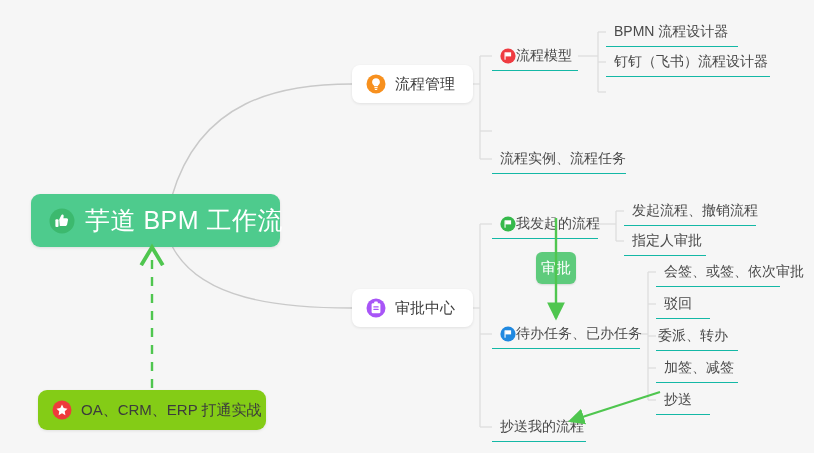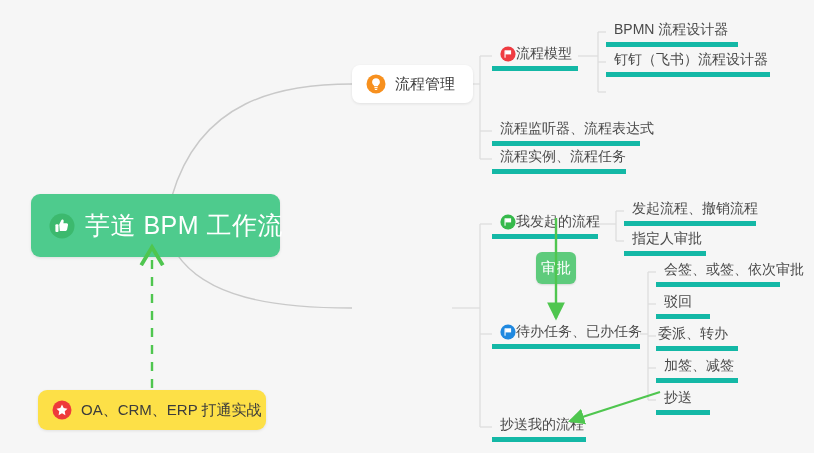--- a/index.html
+++ b/index.html
@@ -15,21 +15,21 @@
   
   .edges{position:absolute;left:0;top:0;width:814px;height:453px;pointer-events:none;}
   .edges.under{z-index:1;}
   .edges.over{z-index:6;}
 
   
   .node{position:absolute;z-index:4;display:flex;align-items:center;white-space:nowrap;}
 
   
   .root{
-    left:31px;top:194px;width:249px;height:63px;
+    left:31px;top:194px;width:249px;height:53px;
     background:#4ecb8d;border-radius:9px;
     box-shadow:0 1px 3px rgba(0,0,0,.10);
     padding:0 0 0 18px;box-sizing:border-box;
     z-index:5;
   }
   .root .label{color:#ffffff;font-size:25px;letter-spacing:.5px;margin-left:10px;}
 
   
   .pill{
     background:#ffffff;border-radius:8px;height:38px;
@@ -37,40 +37,40 @@
     padding:0 18px 0 14px;box-sizing:border-box;
   }
   .pill .label{color:#3c3c3c;font-size:15px;margin-left:9px;}
 
   #n-liucheng-guanli{left:352px;top:65px;}
   #n-shenpi-zhongxin{left:352px;top:289px;}
 
   
   .leaf{
     background:transparent;height:29px;
-    border-bottom:5px solid #14b8a6;
+    border-bottom:1px solid #14b8a6;
     padding:0 10px 0 8px;box-sizing:border-box;
     align-items:center;
   }
   .leaf .label{color:#4a4a4a;font-size:14px;}
   .leaf .label.ic{margin-left:0;}
 
   
   .greenbox{
     left:536px;top:252px;width:40px;height:32px;
     background:#5ecb7c;border-radius:6px;
     justify-content:center;z-index:5;
     box-shadow:0 1px 2px rgba(0,0,0,.12);
   }
   .greenbox .label{color:#ffffff;font-size:15px;}
 
   
   .card{
     left:38px;top:390px;width:228px;height:40px;
-    background:#fde047;border-radius:9px;
+    background:#84cc16;border-radius:9px;
     box-shadow:0 1px 3px rgba(0,0,0,.09);
     padding:0 14px;box-sizing:border-box;
     z-index:5;
   }
   .card .label{color:#3c3c3c;font-size:15px;margin-left:9px;}
 
   
   .icon{display:inline-flex;align-items:center;justify-content:center;flex:none;}
   .icon svg{display:block;}
 </style>
@@ -157,27 +157,36 @@
     <span class="label ic">流程模型</span>
   </div>
 
   <div class="node leaf" style="left:606px;top:18px;width:132px;">
     <span class="label">BPMN 流程设计器</span>
   </div>
   <div class="node leaf" style="left:606px;top:48px;width:164px;">
     <span class="label">钉钉（飞书）流程设计器</span>
   </div>
 
-  <div class="node leaf" style="left:492px;top:117px;width:148px;">
-    <span class="label">流程监听器、流程表达式</span>
-  </div>
   <div class="node leaf" style="left:492px;top:145px;width:134px;">
     <span class="label">流程实例、流程任务</span>
   </div>
 
+  <div class="node pill" id="n-shenpi-zhongxin">
+    <span class="icon">
+      <svg width="20" height="20" viewBox="0 0 20 20">
+        <circle cx="10" cy="10" r="9.5" fill="#a855f7"></circle>
+        <rect x="5.6" y="5.2" width="8.8" height="10" rx="1.3" fill="#ffffff"></rect>
+        <rect x="8.1" y="3.6" width="3.8" height="2.6" rx="1.1" fill="#ffffff"></rect>
+        <rect x="7.3" y="8.3" width="5.4" height="1.1" rx=".5" fill="#a855f7"></rect>
+        <rect x="7.3" y="10.8" width="5.4" height="1.1" rx=".5" fill="#a855f7"></rect>
+      </svg>
+    </span>
+    <span class="label">审批中心</span>
+  </div>
 
   <div class="node leaf" style="left:492px;top:210px;width:106px;font-family:Liberation Mono, monospace;">
     <span class="icon">
       <svg width="16" height="16" viewBox="0 0 16 16">
         <circle cx="8" cy="8" r="7.6" fill="#35b94b"></circle>
         <path d="M5.2 4.3h5.9v4.1H5.2z" fill="#ffffff"></path>
         <rect x="4.5" y="4.3" width="1.1" height="7.4" rx=".5" fill="#ffffff"></rect>
       </svg>
     </span>
     <span class="label ic">我发起的流程</span>

